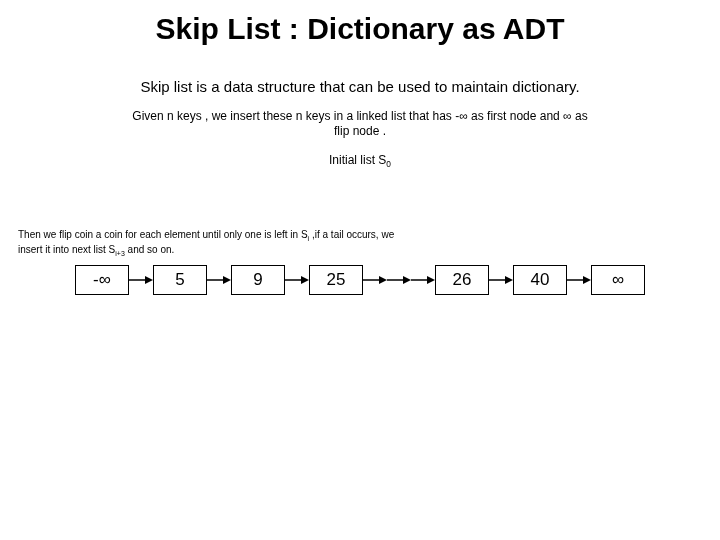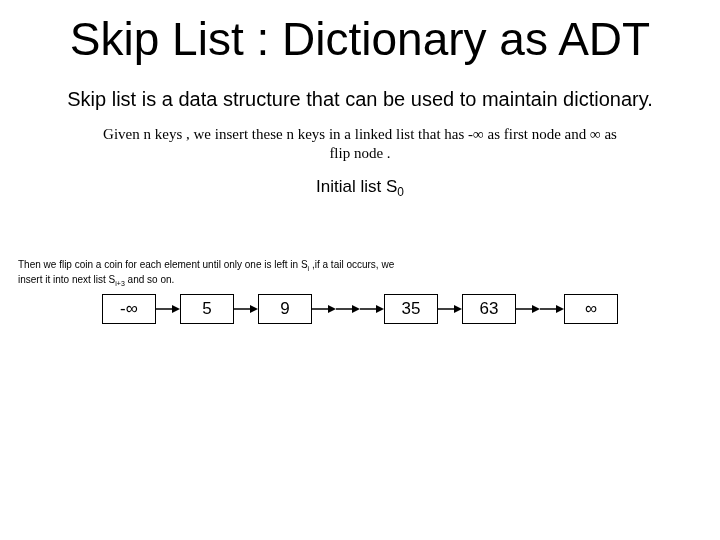--- a/index.html
+++ b/index.html
@@ -7,39 +7,38 @@
     margin: 0;
     padding: 0;
     width: 720px;
     height: 540px;
     font-family: Arial, Helvetica, sans-serif;
     background: #fff;
     color: #000;
     position: relative;
   }
   .title {
-    font-size: 46px;
+    font-size: 30px;
     text-align: center;
-    margin: 12px 0 22px 0;
-    font-weight: normal;
+    margin: 12px 0 32px 0;
+    font-weight: bold;
   }
   .subtitle {
-    font-size: 20px;
+    font-size: 15px;
     text-align: center;
     margin: 0 0 14px 0;
   }
   .para {
-    font-size: 15px;
+    font-size: 12px;
     text-align: center;
     margin: 0 18px 14px 18px;
     line-height: 1.25;
-    font-family: Liberation Serif, serif;
   }
   .initlist {
-    font-size: 17px;
+    font-size: 12px;
     text-align: center;
     margin: 0 0 60px 0;
   }
   .flippara {
     font-size: 10px;
     margin: 4px 18px 6px 18px;
     line-height: 1.25;
   }
   sub { font-size: 0.7em; }
   .listrow {
@@ -104,46 +103,47 @@
         <polygon points="24,6 16,2 16,10" fill="#000"></polygon>
       </svg>
     </div>
     <div class="node">9</div>
     <div class="arrow">
       <svg width="24" height="12" viewBox="0 0 24 12">
         <line x1="0" y1="6" x2="18" y2="6" stroke="#000" stroke-width="1.5"></line>
         <polygon points="24,6 16,2 16,10" fill="#000"></polygon>
       </svg>
     </div>
+    <div class="node">25</div>
     <div class="arrow">
       <svg width="24" height="12" viewBox="0 0 24 12">
         <line x1="0" y1="6" x2="18" y2="6" stroke="#000" stroke-width="1.5"></line>
         <polygon points="24,6 16,2 16,10" fill="#000"></polygon>
       </svg>
     </div>
     <div class="arrow">
       <svg width="24" height="12" viewBox="0 0 24 12">
         <line x1="0" y1="6" x2="18" y2="6" stroke="#000" stroke-width="1.5"></line>
         <polygon points="24,6 16,2 16,10" fill="#000"></polygon>
       </svg>
     </div>
-    <div class="node">35</div>
     <div class="arrow">
       <svg width="24" height="12" viewBox="0 0 24 12">
         <line x1="0" y1="6" x2="18" y2="6" stroke="#000" stroke-width="1.5"></line>
         <polygon points="24,6 16,2 16,10" fill="#000"></polygon>
       </svg>
     </div>
-    <div class="node">63</div>
+    <div class="node">26</div>
     <div class="arrow">
       <svg width="24" height="12" viewBox="0 0 24 12">
         <line x1="0" y1="6" x2="18" y2="6" stroke="#000" stroke-width="1.5"></line>
         <polygon points="24,6 16,2 16,10" fill="#000"></polygon>
       </svg>
     </div>
+    <div class="node">40</div>
     <div class="arrow">
       <svg width="24" height="12" viewBox="0 0 24 12">
         <line x1="0" y1="6" x2="18" y2="6" stroke="#000" stroke-width="1.5"></line>
         <polygon points="24,6 16,2 16,10" fill="#000"></polygon>
       </svg>
     </div>
     <div class="node">∞</div>
   </div>
 
 </body></html>

